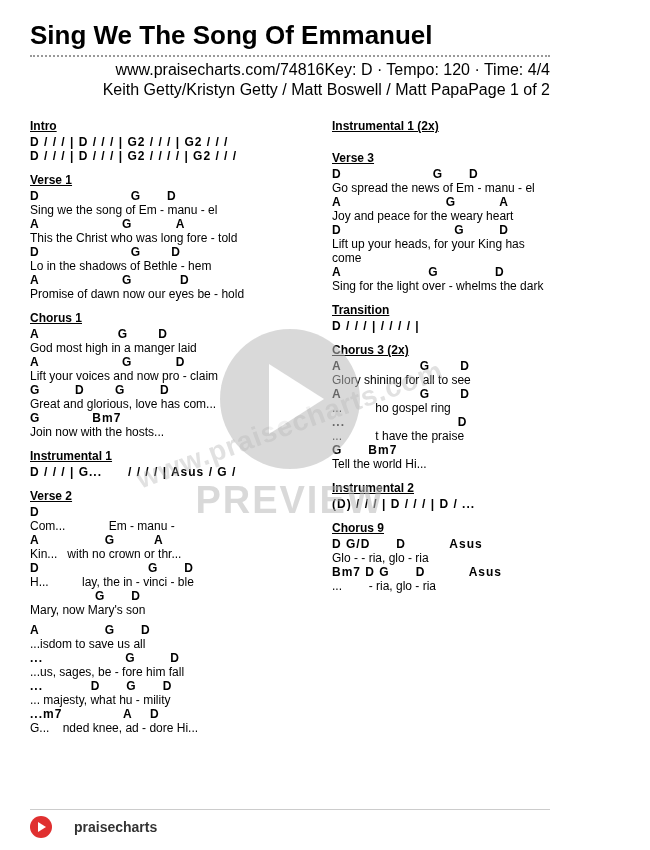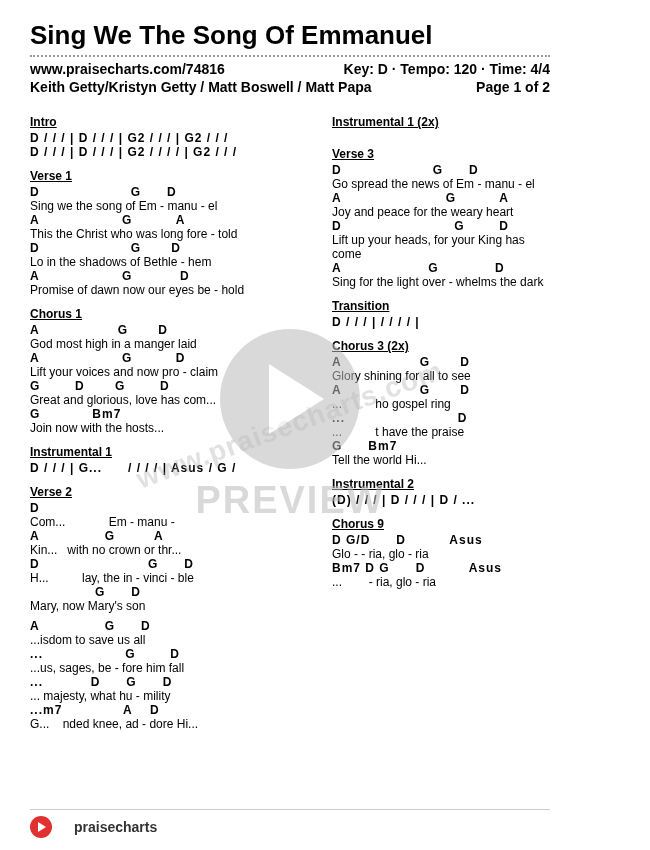--- a/index.html
+++ b/index.html
@@ -27,24 +27,23 @@
       margin-bottom: 4px;
     }
 
     .dotted-line {
       border-top: 2px dotted #999;
       margin-bottom: 4px;
     }
 
     .meta-row {
       display: flex;
-      justify-content: space-between;
-      font-size: 14px;
+      justify-content: flex-end;
+      font-size: 16px;
       margin-bottom: 10px;
-      font-weight: bold;
     }
 
     .section-title {
       font-weight: bold;
       font-size: 12px;
       margin-top: 10px;
       margin-bottom: 2px;
     }
 
     .chord-line {

